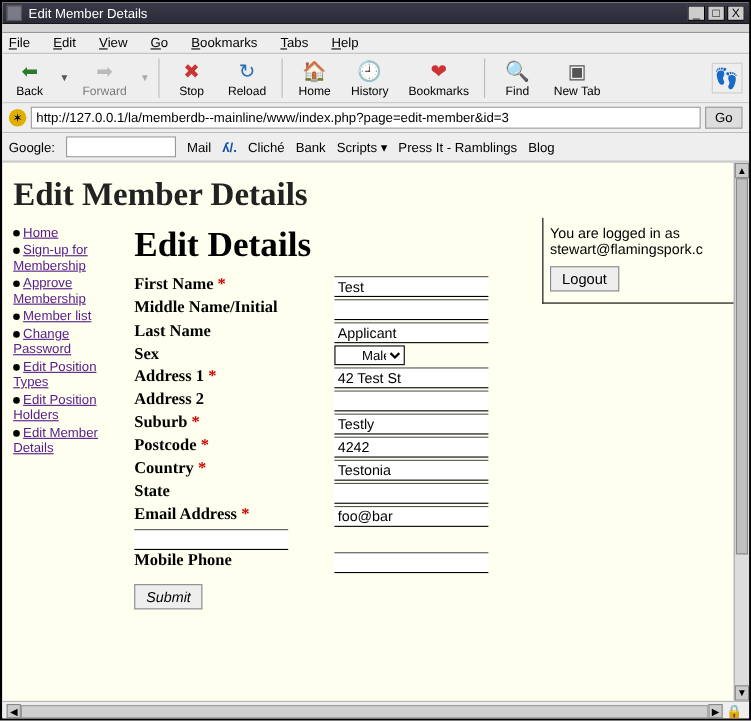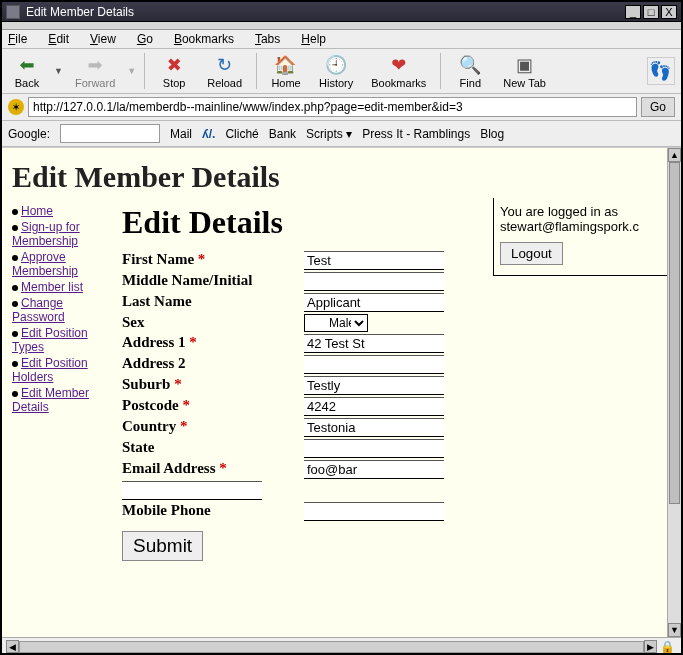--- a/index.html
+++ b/index.html
@@ -199,21 +199,22 @@
     font-size: 12px;
     background: #fff;
     padding-left: 20px;
   }
   .submit-btn {
     margin-top: 8px;
     padding: 3px 10px;
     border: 1px solid #888;
     background: #eee;
     cursor: pointer;
-    font-size: 19px;
+    font-size: 13px;
+    font-style: italic;
   }
   .loginbox {
     position: absolute;
     right: 0px;
     top: 50px;
     width: 188px;
     border-left: 1px solid #000;
     border-bottom: 1px solid #000;
     padding: 6px 4px 10px 6px;
     font-size: 13px;

